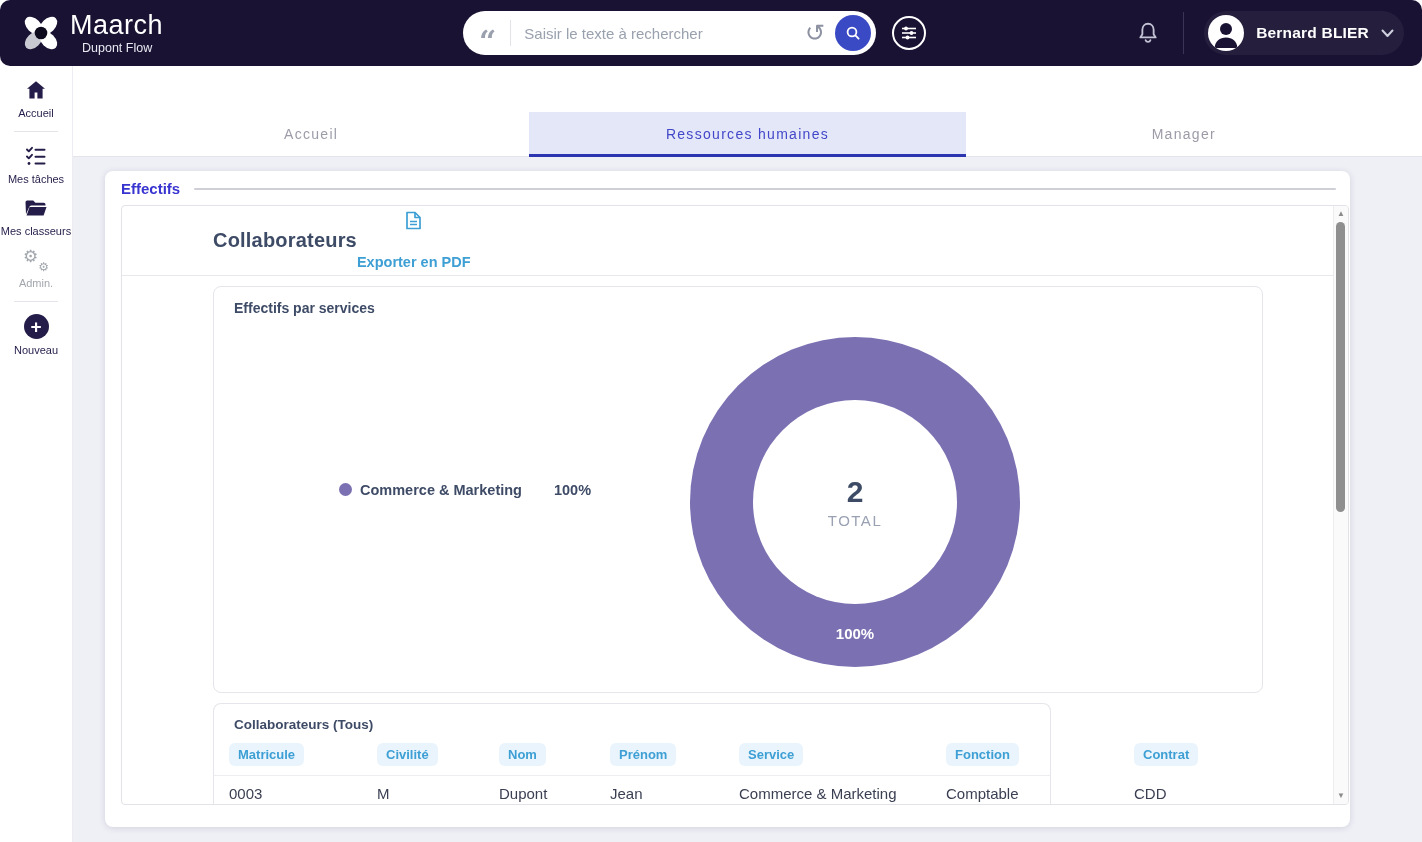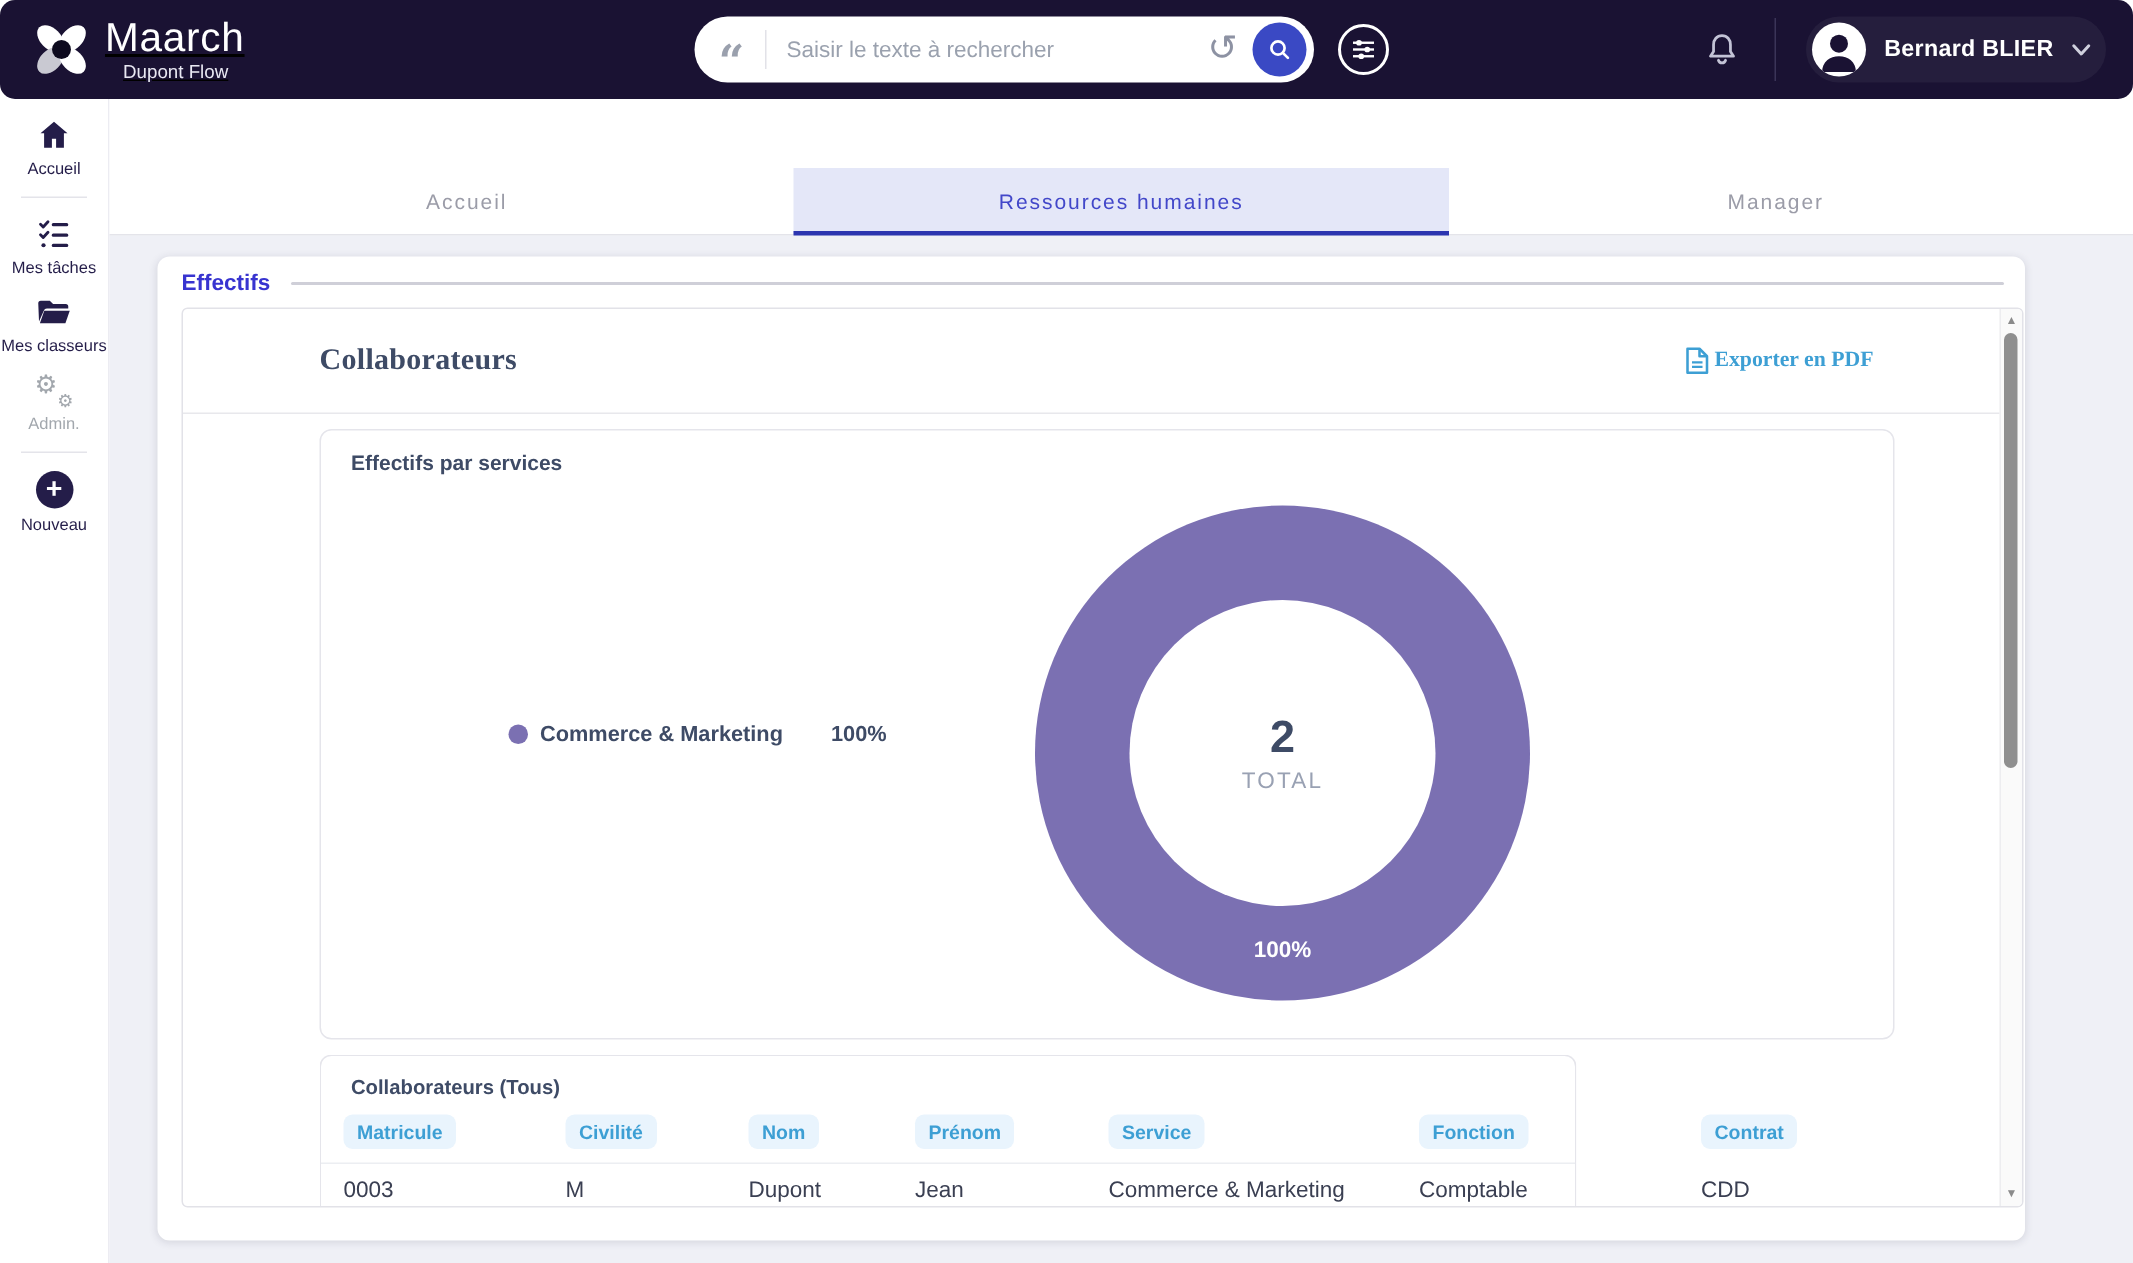--- a/index.html
+++ b/index.html
@@ -2,21 +2,21 @@
 <html style="--topbar-bg: #1a1233; --accent-indigo: #3a49c4; --tab-active-bg: #e4e7f8; --tab-underline: #2c35b0; --section-title: #3834d0; --heading: #3e4b66; --link-blue: #3d9fd4; --chip-bg: #e9f4fd; --donut-purple: #7b70b2; --page-bg: #eff0f6;"><head>
 <meta charset="utf-8">
 <style>
   * { margin:0; padding:0; box-sizing:border-box; }
   html,body { width:1422px; height:842px; overflow:hidden; background:#fff;
               font-family:"Liberation Sans", sans-serif; }
 
   
   .topbar { position:relative; height:66px; background:var(--topbar-bg,#1a1233);
             border-radius:10px; display:flex; align-items:center; padding:0 18px 0 20px; }
-  .logo { display:flex; align-items:center; gap:8px; cursor:pointer;text-decoration:underline; }
+  .logo { display:flex; align-items:center; gap:8px; cursor:pointer; }
   .logo-text { color:#fff; line-height:1; }
   .logo-title { font-size:27px; font-weight:500; letter-spacing:.5px; }
   .logo-sub { font-size:12.5px; color:#e8e8f2; margin:3px 0 0 12px; }
 
   .search-pill { margin-left:300px; width:413px; height:44px; background:#fff; border-radius:22px;
                  display:flex; align-items:center; padding:0 5px 0 16px; }
   .quote-glyph { font-family:"DejaVu Serif", serif; font-weight:bold; font-size:30px; color:#9aa0ad;
                  line-height:0; transform:translateY(9px); }
   .search-sep { width:1px; height:26px; background:#e2e2e8; margin:0 13px 0 14px; }
   .search-input { flex:1; border:none; outline:none; font-size:15px; color:#333;
@@ -66,24 +66,24 @@
   .content { flex:1; padding:14px 72px 0 32px; }
   .outer-card { background:#fff; height:656px; border-radius:8px;
                 box-shadow:0 1px 6px rgba(40,40,70,.15); }
   .section-head { display:flex; align-items:center; gap:14px; padding:9px 14px 0 16px; }
   .section-title { font-size:15px; font-weight:bold; color:var(--section-title,#3834d0); }
   .section-rule { flex:1; height:2px; background:#cfcfd8; border-radius:1px; }
 
   .panel { margin:8px 1px 0 16px; height:600px; border:1px solid #e2e2e8; border-radius:4px;
            position:relative; background:#fff; overflow:hidden; }
   .panel-header { height:70px; border-bottom:1px solid #e8e8ec; display:flex; align-items:center;
-                  justify-content:space-between; padding:0 99px 0 91px;font-family:Liberation Serif, serif; }
+                  padding:0 99px 0 91px; }
   .panel-title { font-size:20px; font-weight:bold; color:var(--heading,#3e4b66); letter-spacing:.2px; }
-  .export-link { display:flex; align-items:center; gap:3px; cursor:pointer;
-                 color:var(--link-blue,#3d9fd4); font-weight:bold; font-size:14.5px; }
+  .export-link { display:flex; align-items:center; gap:24px; cursor:pointer;
+                 color:var(--link-blue,#3d9fd4); font-weight:bold; font-size:14.5px;flex-direction:column; }
   .panel-body { padding:10px 0 0 91px; }
 
   .chart-card { width:1050px; height:407px; border:1px solid #e5e5eb; border-radius:8px; position:relative; }
   .chart-title { position:absolute; top:13px; left:20px; font-size:14px; font-weight:bold;
                  color:var(--heading,#3e4b66); }
   .legend { position:absolute; left:125px; top:0; bottom:0; display:flex; align-items:center; }
   .legend-dot { width:13px; height:13px; border-radius:50%; background:var(--donut-purple,#7b70b2); margin-right:8px; }
   .legend-label { font-size:14.5px; font-weight:bold; color:var(--heading,#3e4b66); }
   .legend-value { font-size:14.5px; font-weight:bold; color:var(--heading,#3e4b66); margin-left:32px; }
   .donut { position:absolute; left:476px; top:50px; width:330px; height:330px; border-radius:50%;

